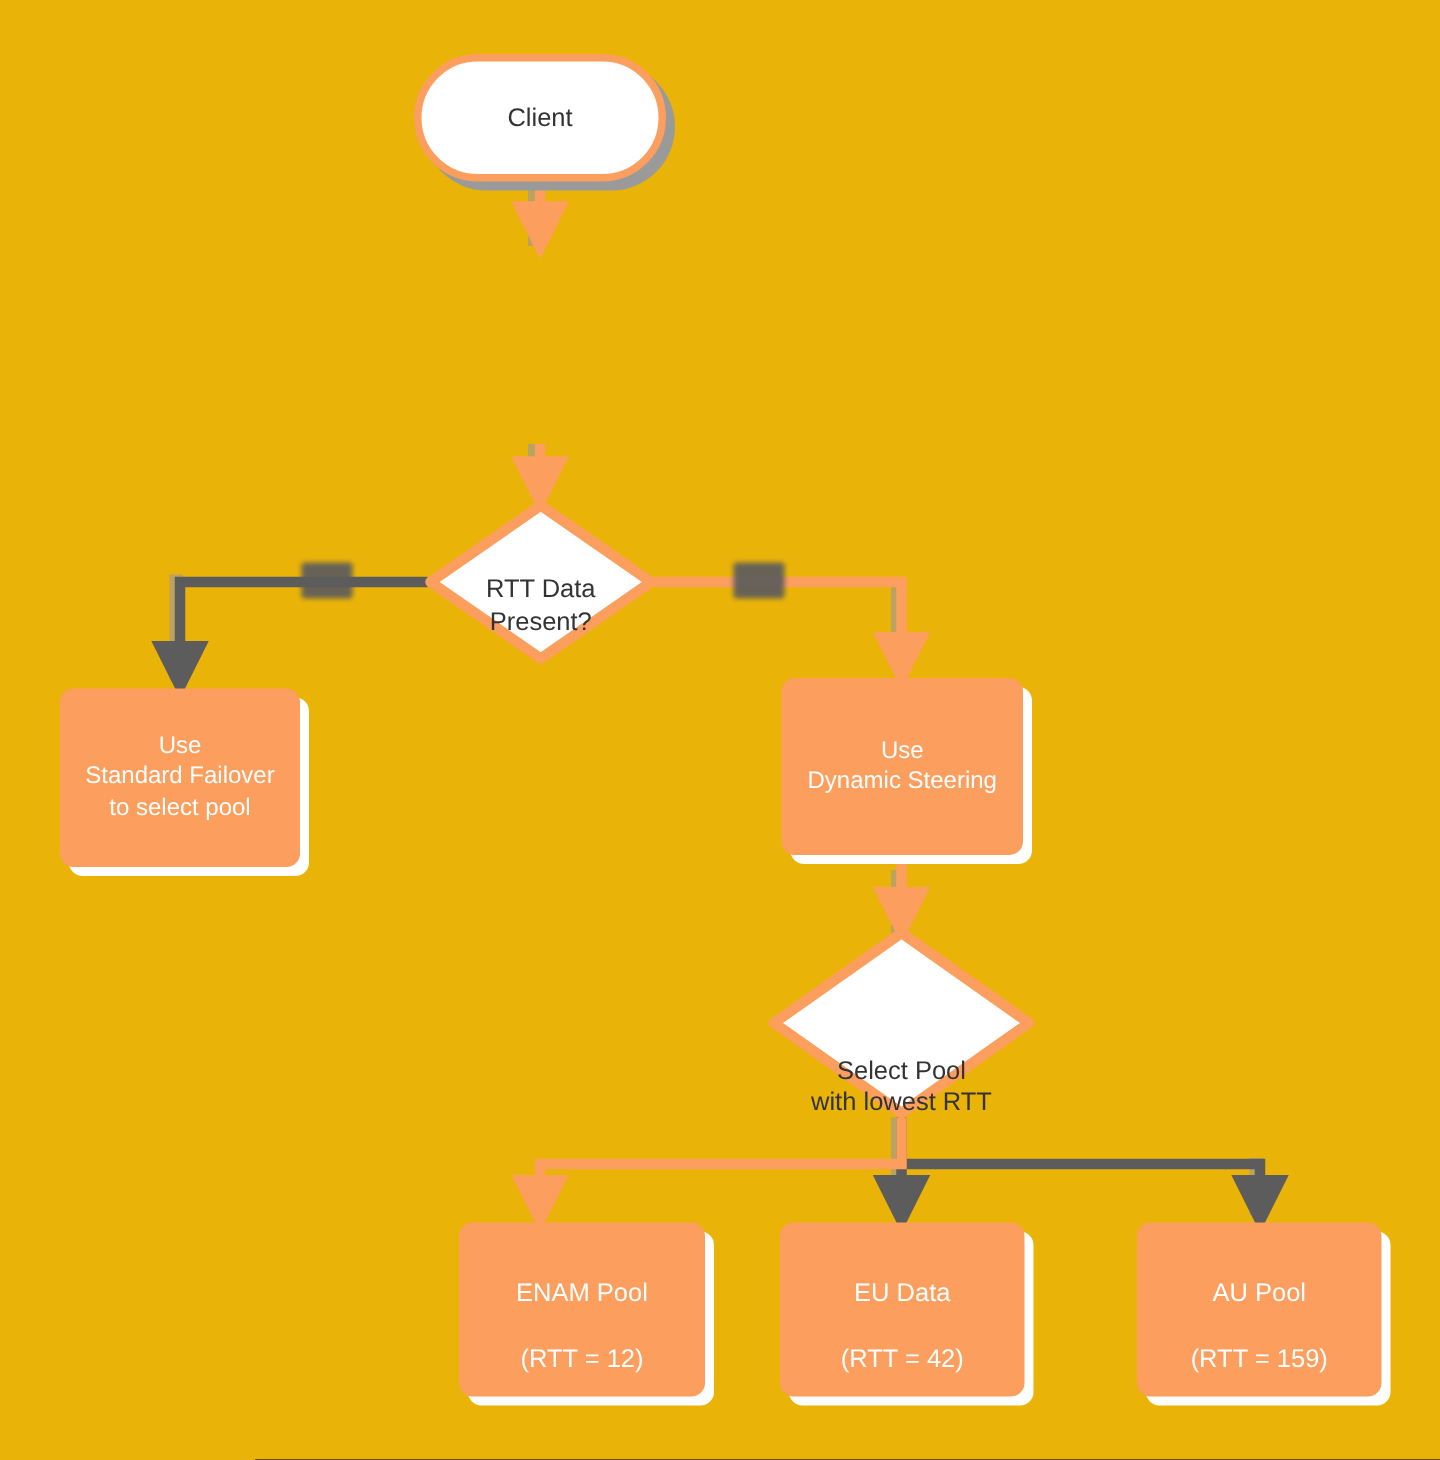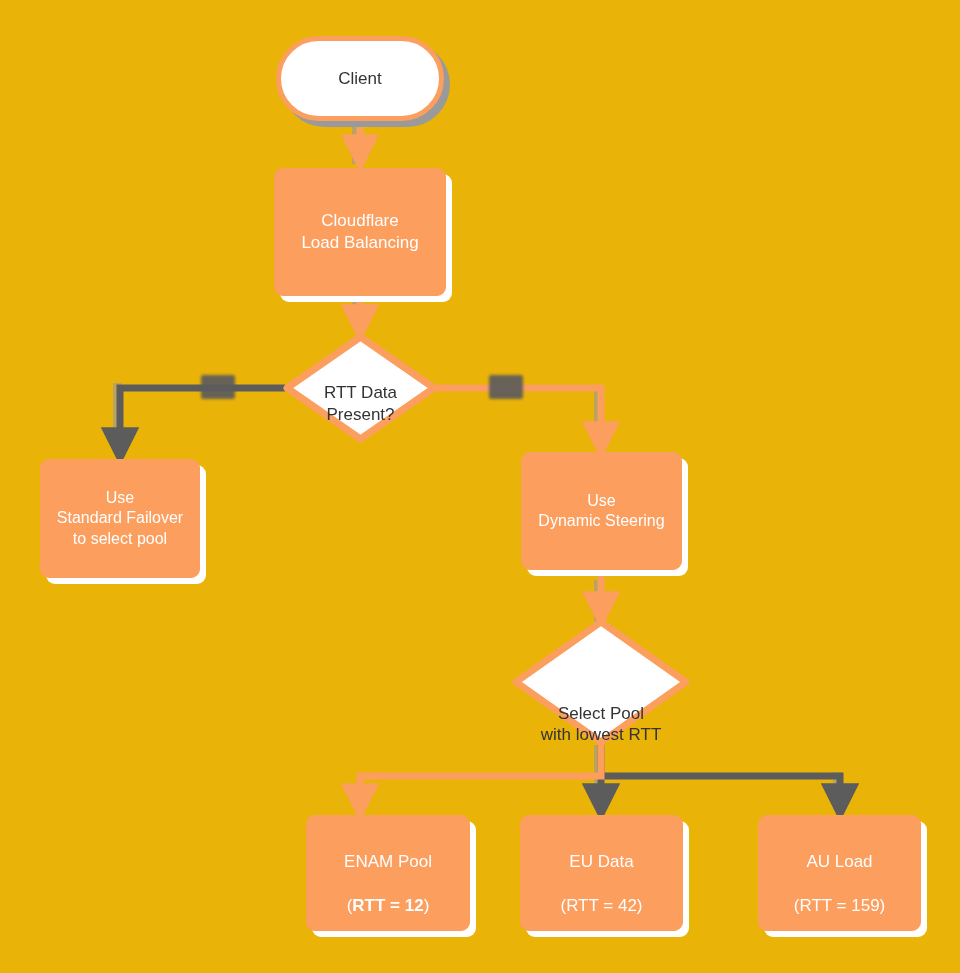--- a/index.html
+++ b/index.html
@@ -70,21 +70,21 @@
     z-index: 0;
   }
   .node-decision .node-label {
     position: relative;
     z-index: 1;
     padding: 0 6px;
     margin-top: 32px;
   }
 
   .node-label { white-space: pre-line; }
-  .rtt-bold { font-weight: bold; }
+  .rtt-bold { font-weight: normal; }
 
   
   .edge-label {
     position: absolute;
     z-index: 6;
     background: #5c5c5c;
     color: #6e6e6e;
     font-size: 13px;
     border-radius: 2px;
     display: flex;
@@ -133,24 +133,20 @@
 
     <path d="M 601 745 L 601 812" stroke="#5c5c5c" stroke-width="7" fill="none" marker-end="url(#arrow-gray)"></path>
 
     <path d="M 601 745 L 601 776 L 360 776 L 360 812" stroke="#fb9e5e" stroke-width="7" fill="none" stroke-linejoin="miter" marker-end="url(#arrow-orange)"></path>
   </svg>
 
   <div class="node node-terminal" style="left:276px; top:36px; width:168px; height:85px;">
     <span class="node-label">Client</span>
   </div>
 
-  <div class="node node-process" style="left:274px; top:168px; width:172px; height:128px;">
-    <span class="node-label">Cloudflare
-Load Balancing</span>
-  </div>
 
   <div class="node node-decision" style="left:283px; top:333px; width:155px; height:110px;">
     <svg class="diamond-shape" viewBox="0 0 155 110" preserveAspectRatio="none">
       <polygon points="77.5,4 151,55 77.5,106 4,55" fill="#ffffff" stroke="#fb9e5e" stroke-width="7" stroke-linejoin="round"></polygon>
     </svg>
     <span class="node-label">RTT Data
 Present?</span>
   </div>
 
   <div class="node node-process" style="left:40px; top:459px; width:160px; height:119px; font-size:16px;">
@@ -181,21 +177,21 @@
 
   <div class="node node-process" style="left:520px; top:815px; width:163px; height:116px;">
     <span class="node-label">
       <span>EU Data</span><br>
       <span>(RTT = 42)</span>
     </span>
   </div>
 
   <div class="node node-process" style="left:758px; top:815px; width:163px; height:116px;">
     <span class="node-label">
-      <span>AU Load</span><br>
+      <span>AU Pool</span><br>
       <span>(RTT = 159)</span>
     </span>
   </div>
 
   <div class="edge-label" style="left:201px; top:375px; width:34px; height:24px;">
     <span></span>
   </div>
 
   <div class="edge-label" style="left:489px; top:375px; width:34px; height:24px;">
     <span></span>

